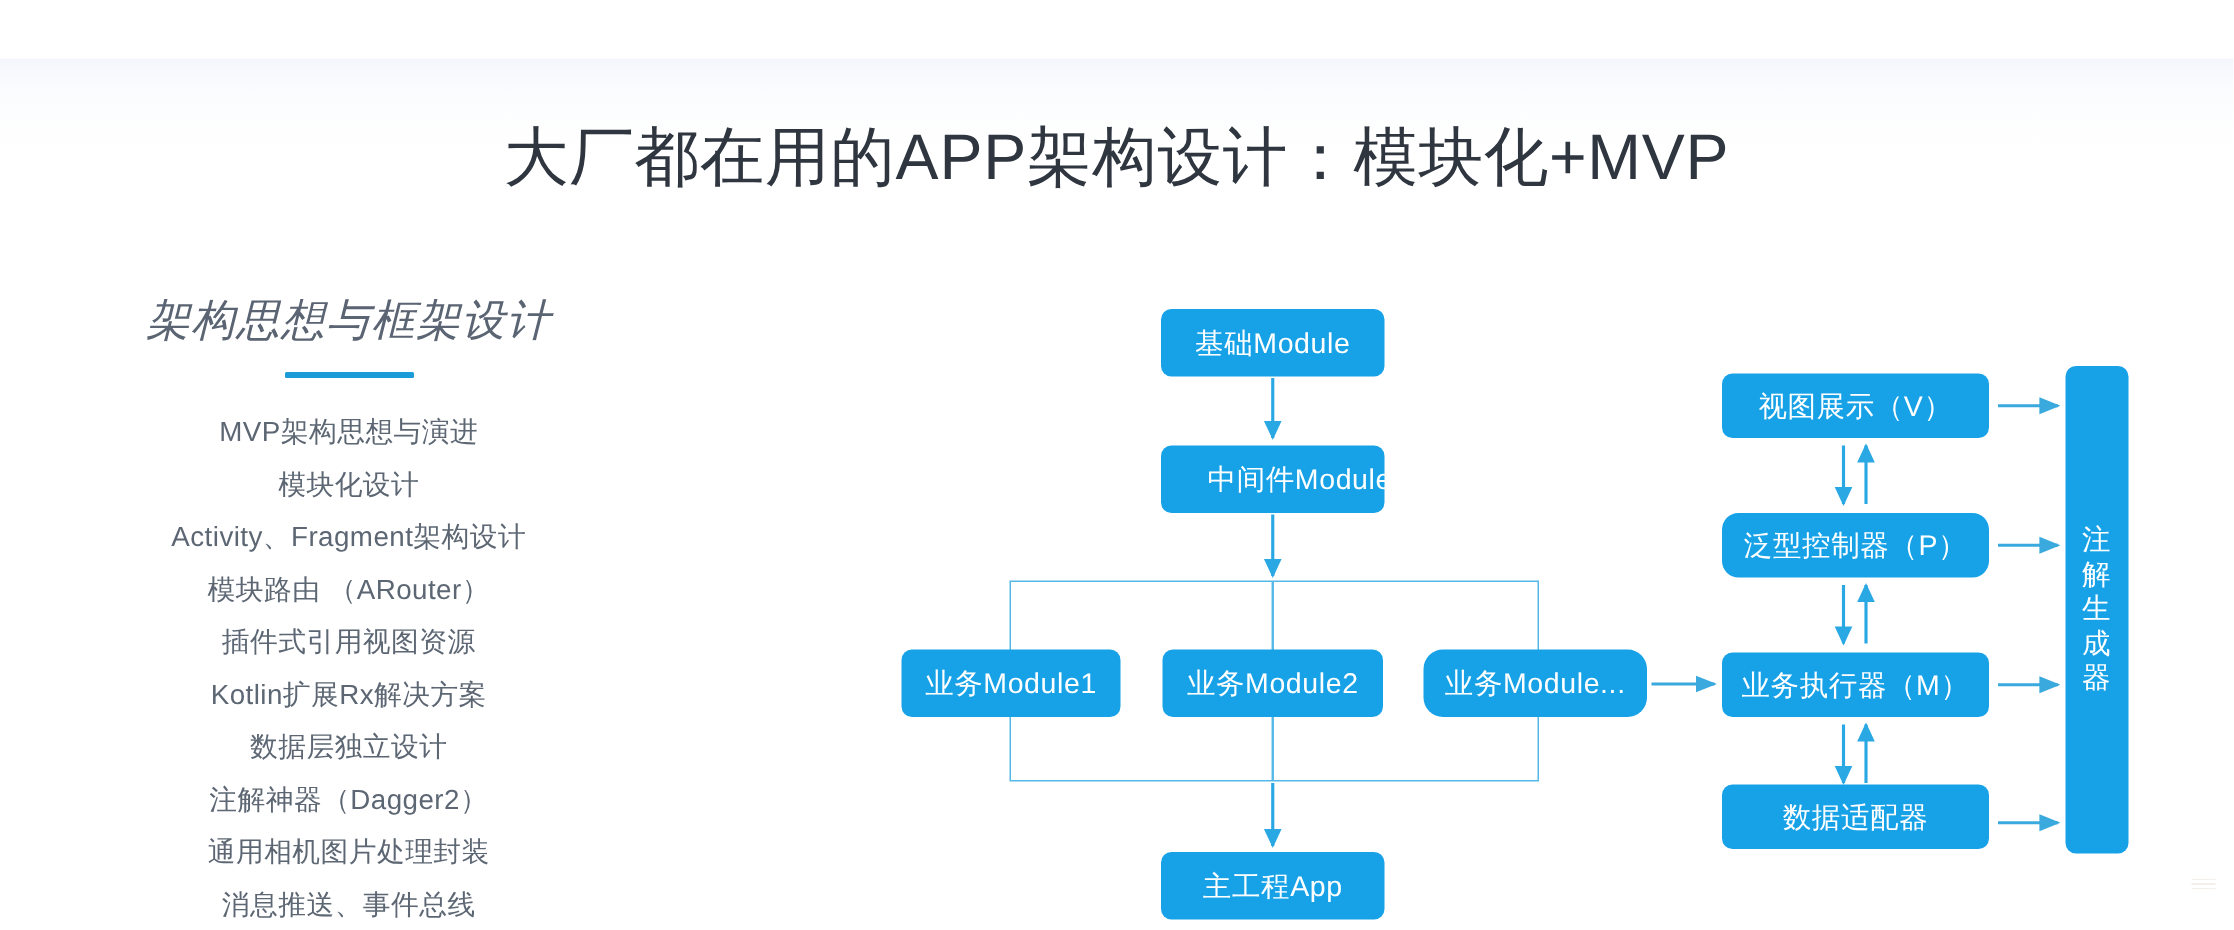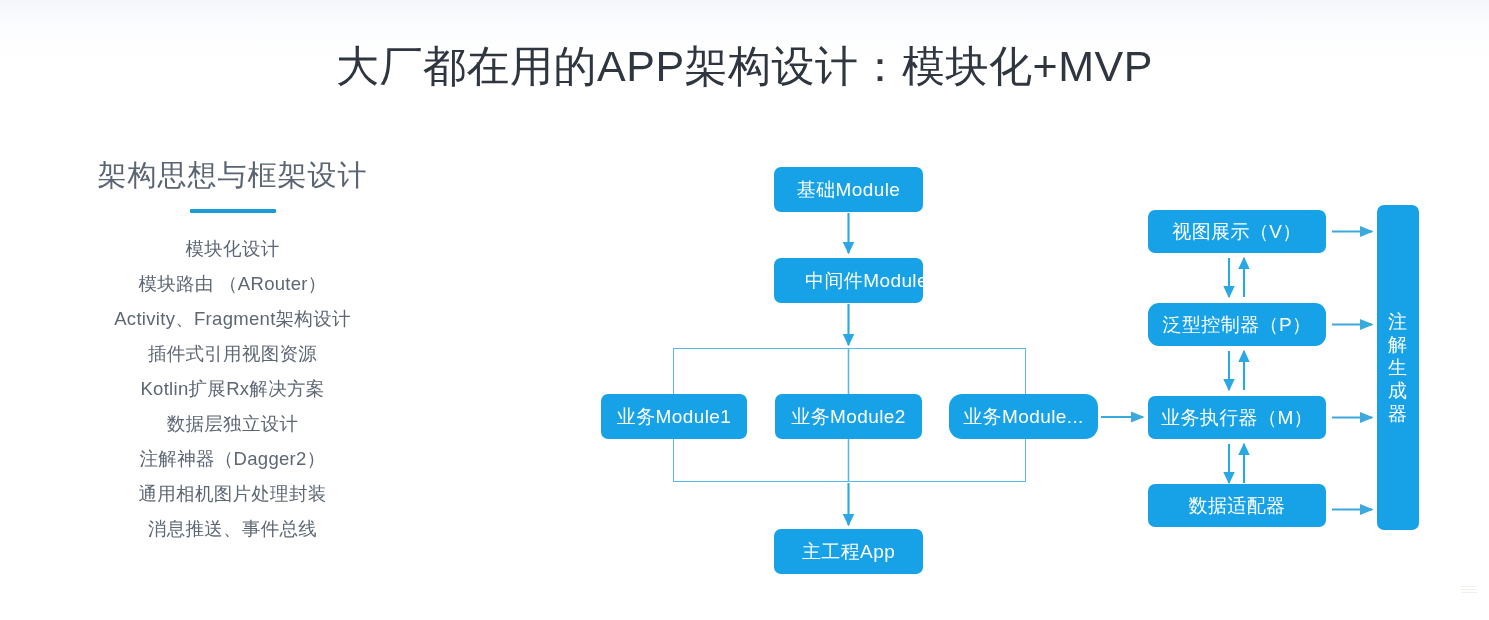--- a/index.html
+++ b/index.html
@@ -16,20 +16,21 @@
     position: relative;
   }
 
   
   #slide {
     position: absolute;
     inset: 0;
     background:
       linear-gradient(180deg, #f4f6fd 0%, #fbfcfe 22px, #ffffff 60px),
       #ffffff;
+    margin-top: 39px;
   }
 
   
   #title {
     position: absolute;
     top: 42px;
     left: 0;
     width: 1489px;
     text-align: center;
     font-size: 43px;
@@ -47,20 +48,21 @@
     top: 158px;
     width: 345px;
     text-align: center;
   }
   #left-heading {
     font-size: 29px;
     color: #5a6472;
     line-height: 1.2;
     letter-spacing: 1px;
     font-weight: 400;
+    font-style: italic;
   }
   #left-rule {
     width: 86px;
     height: 4px;
     background: #1b9cd8;
     margin: 16px auto 18px auto;
     border-radius: 1px;
   }
   .left-item {
     font-size: 18.5px;
@@ -160,23 +162,24 @@
 
 <div id="slide">
 
   <div id="title">大厂都在用的APP架构设计：模块化+MVP</div>
 
   <div id="left-panel">
     <div id="left-heading">架构思想与框架设计</div>
     <div id="left-rule"></div>
 
     <div>
+      <div class="left-item">MVP架构思想与演进</div>
       <div class="left-item">模块化设计</div>
+      <div class="left-item">Activity、Fragment架构设计</div>
       <div class="left-item">模块路由 （ARouter）</div>
-      <div class="left-item">Activity、Fragment架构设计</div>
       <div class="left-item">插件式引用视图资源</div>
       <div class="left-item">Kotlin扩展Rx解决方案</div>
       <div class="left-item">数据层独立设计</div>
       <div class="left-item">注解神器（Dagger2）</div>
       <div class="left-item">通用相机图片处理封装</div>
       <div class="left-item">消息推送、事件总线</div>
     </div>
   </div>
 
   <div id="diagram">

